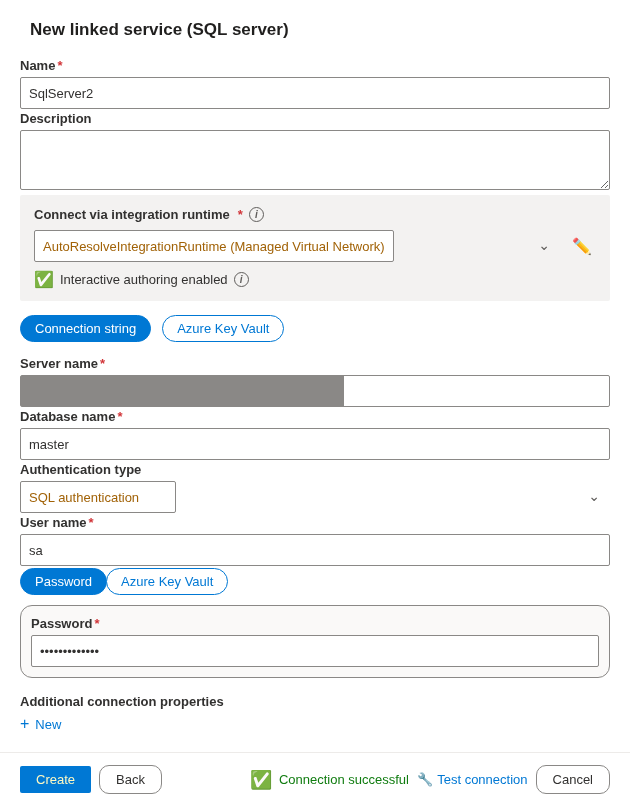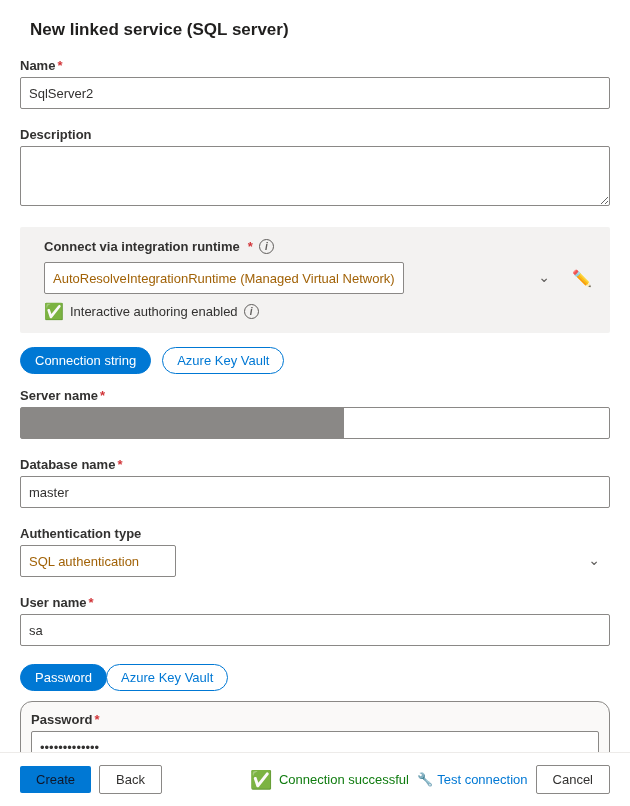--- a/index.html
+++ b/index.html
@@ -16,21 +16,21 @@
       max-width: 630px;
     }
     .page-title {
       font-size: 17px;
       font-weight: 600;
       margin-bottom: 18px;
       color: #201f1e;
       margin-left: 10px;
     }
     .field-group {
-      margin-bottom: 18px;
+      margin-bottom: 2px;
     }
     .field-label {
       display: block;
       font-size: 13px;
       font-weight: 600;
       margin-bottom: 4px;
       color: #323130;
     }
     .required-star {
       color: #d13438;
@@ -55,21 +55,21 @@
       padding: 6px 8px;
       font-size: 13px;
       font-family: inherit;
       color: #323130;
       resize: vertical;
       outline: none;
     }
     .integration-runtime-box {
       background: #f3f2f1;
       border-radius: 2px;
-      padding: 12px 14px 12px 24px;
+      padding: 12px 14px 12px 14px;
       margin-bottom: 14px;
     }
     .ir-label-row {
       display: flex;
       align-items: center;
       gap: 6px;
       margin-bottom: 8px;
       font-weight: 600;
       font-size: 13px;
     }
@@ -230,34 +230,34 @@
     .connection-success {
       display: flex;
       align-items: center;
       gap: 6px;
       color: #107c10;
       font-size: 13px;
       font-weight: 500;
     }
     .btn-primary {
       background: #0078d4;
-      color: #0f172a;
+      color: #fef9c3;
       border: none;
       border-radius: 2px;
       padding: 6px 16px;
       font-size: 13px;
       font-family: inherit;
       cursor: pointer;
       font-weight: 500;
     }
     .btn-default {
       background: #fff;
       color: #323130;
       border: 1px solid #8a8886;
-      border-radius: 2px;
+      border-radius: 10px;
       padding: 6px 16px;
       font-size: 13px;
       font-family: inherit;
       cursor: pointer;
     }
     .btn-link {
       background: none;
       border: none;
       color: #0078d4;
       font-size: 13px;

